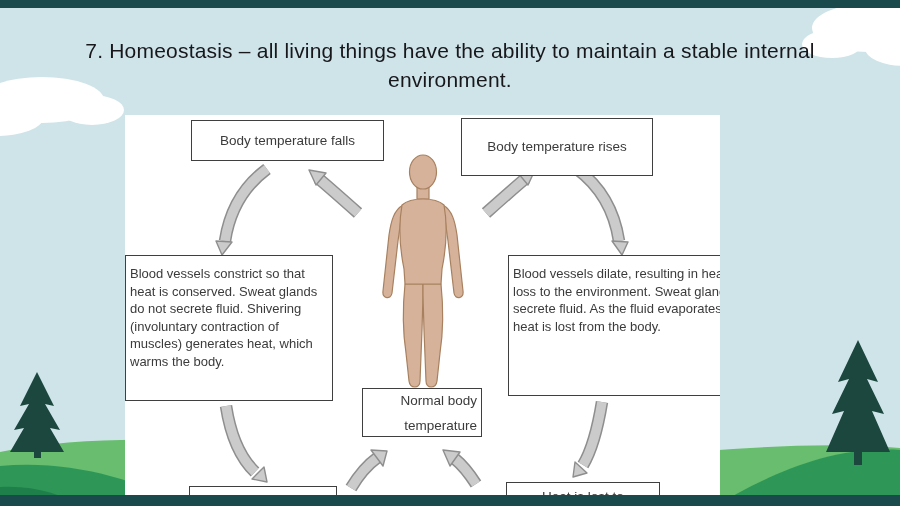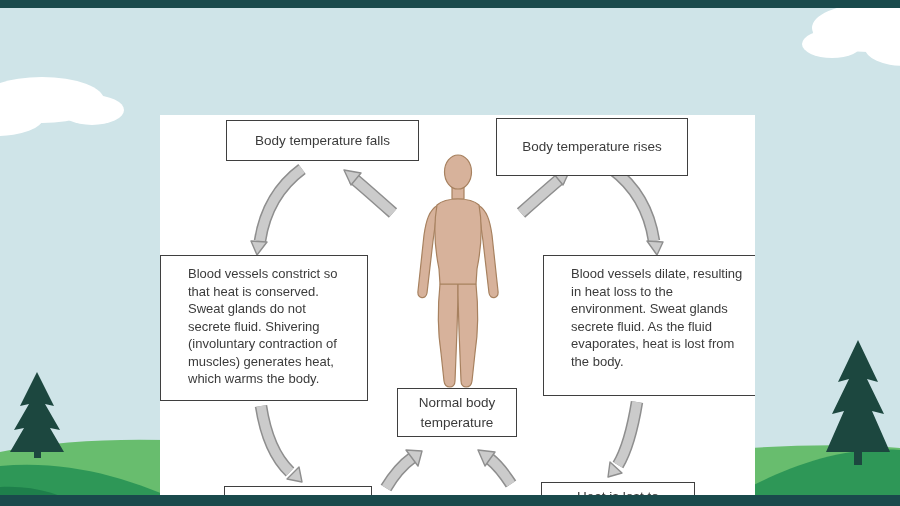--- a/index.html
+++ b/index.html
@@ -19,32 +19,32 @@
   .band-top{top:0;height:8px}
   .band-bottom{bottom:0;height:11px}
   .title{
     position:absolute;top:36px;left:50%;transform:translateX(-50%);
     width:740px;text-align:center;z-index:10;
     font-family:"Liberation Sans",sans-serif;font-weight:500;
     font-size:21px;line-height:29px;color:var(--ink);letter-spacing:.2px;
   }
   .panel{
     position:absolute;left:125px;top:115px;width:595px;height:391px;
-    background:#ffffff;overflow:hidden;z-index:20;margin-left:35px;
+    background:#ffffff;overflow:hidden;z-index:20;
   }
   .figure-svg{position:absolute;left:0;top:0}
   .dbox{
     position:absolute;background:#fff;border:1.5px solid var(--box-border);
     color:var(--box-ink);z-index:5;
   }
   .dbox.headline{display:flex;align-items:center;justify-content:center;text-align:center;
     font-size:13.5px;line-height:16px}
-  .dbox.bodytext{padding:9px 27px;font-size:13px;line-height:17.5px}
-  .dbox.centerbox{display:flex;align-items:center;justify-content:center;text-align:center;
-    font-size:13.5px;line-height:20px;padding:4px}
+  .dbox.bodytext{padding:9px 4px;font-size:13px;line-height:17.5px}
+  .dbox.centerbox{display:flex;align-items:center;justify-content:center;text-align:right;
+    font-size:13.5px;line-height:25px;padding:4px}
   .dbox.cutbox{display:flex;align-items:flex-start;justify-content:center;
     font-size:13.5px;line-height:16px;padding-top:6px}
   .a-out{fill:none;stroke:var(--arrow-outline);stroke-width:12.5}
   .a-in{fill:none;stroke:var(--arrow-fill);stroke-width:9.5}
   .a-head{fill:var(--arrow-fill);stroke:var(--arrow-outline);stroke-width:1.4;stroke-linejoin:round}
 </style>
 </head>
 <body>
 
 <div class="slide">
@@ -69,20 +69,21 @@
       <path d="M37,372 L54,406 L45,404 L60,430 L50,428 L64,452 L10,452 L24,428 L14,430 L29,404 L20,406 Z"></path>
     </g>
     <g style="fill:var(--tree)">
       <rect x="854" y="444" width="8" height="21"></rect>
       <path d="M858,340 L878,382 L867,379 L884,414 L872,411 L890,452 L826,452 L844,411 L832,414 L849,379 L838,382 Z"></path>
     </g>
   </svg>
 
   <div class="band band-top"></div>
 
+  <h1 class="title">7. Homeostasis – all living things have the ability to maintain a stable internal environment.</h1>
 
   <div class="panel">
 
     <svg class="figure-svg" width="595" height="391" viewBox="0 0 595 391">
 
       <g>
         <path class="a-out" d="M233,98 Q206,74 193,63"></path>
         <path class="a-in" d="M233,98 Q206,74 193,63"></path>
         <polygon class="a-head" points="184,55 201,58 191,70"></polygon>
       </g>

